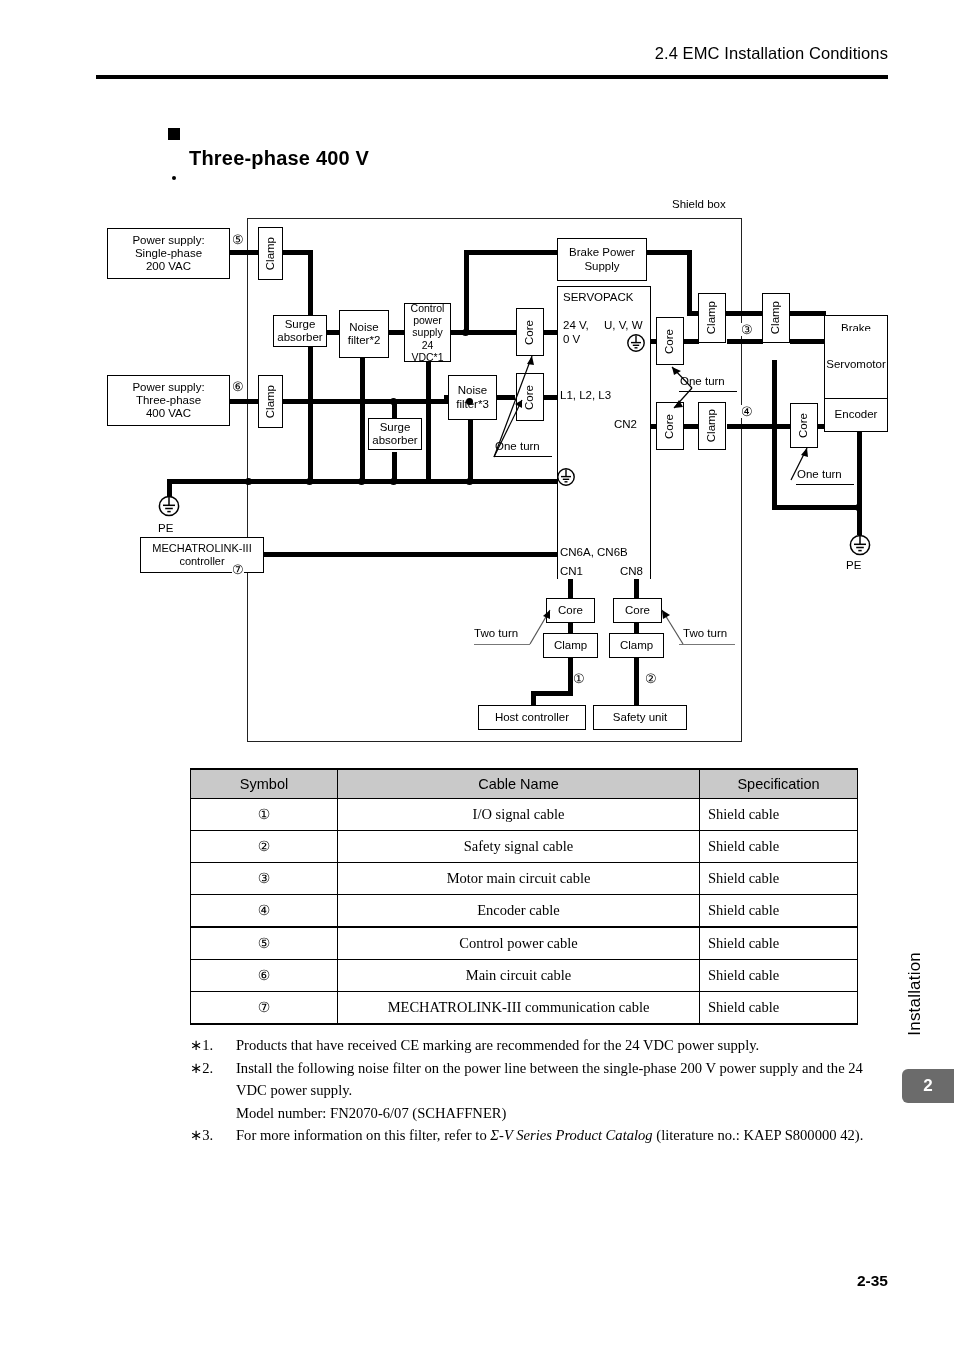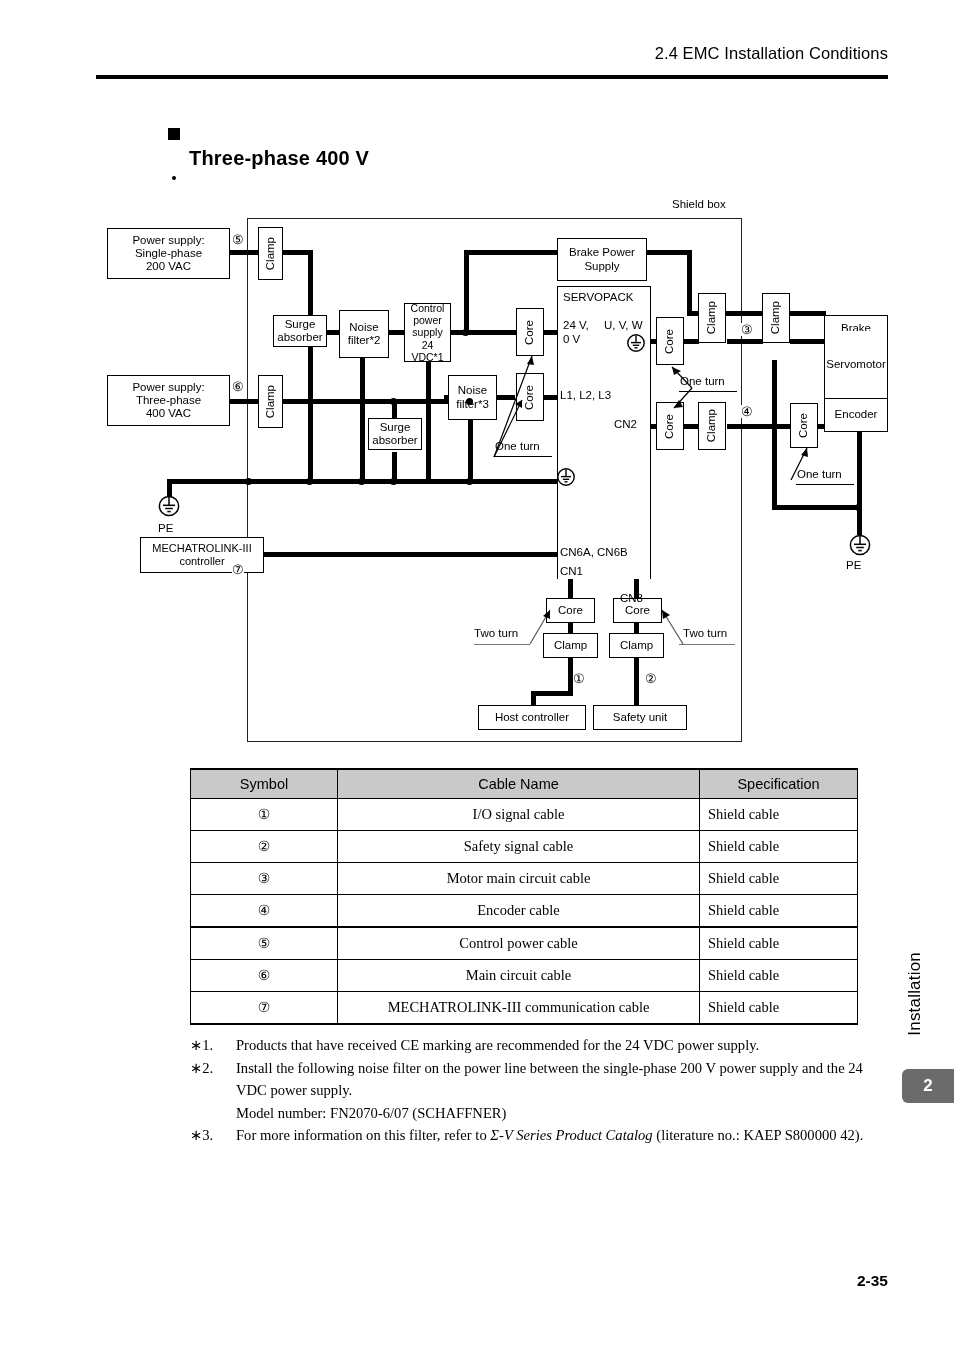--- a/index.html
+++ b/index.html
@@ -306,21 +306,21 @@
     <div class="dl" style="left:563px;top:291px;">SERVOPACK</div>
     <div class="dl" style="left:563px;top:318px;line-height:1.25;">
       <span>24 V,</span><br>
       <span>0 V</span>
     </div>
     <div class="dl" style="left:604px;top:319px;">U, V, W</div>
     <div class="dl" style="left:560px;top:389px;">L1, L2, L3</div>
     <div class="dl" style="left:614px;top:418px;">CN2</div>
     <div class="dl" style="left:560px;top:546px;">CN6A, CN6B</div>
     <div class="dl" style="left:560px;top:565px;">CN1</div>
-    <div class="dl" style="left:620px;top:592px;">CN8</div>
+    <div class="dl" style="left:620px;top:565px;">CN8</div>
 
     <svg class="gnd" style="left:626px;top:333px;" width="20" height="20" viewBox="0 0 20 20">
       <circle cx="10" cy="10" r="8.2" fill="#fff" stroke="#000" stroke-width="1.4"></circle>
       <line x1="10" y1="2.5" x2="10" y2="9.5" stroke="#000" stroke-width="1.4"></line>
       <line x1="5" y1="9.6" x2="15" y2="9.6" stroke="#000" stroke-width="1.4"></line>
       <line x1="6.8" y1="12.3" x2="13.2" y2="12.3" stroke="#000" stroke-width="1.4"></line>
       <line x1="8.5" y1="14.8" x2="11.5" y2="14.8" stroke="#000" stroke-width="1.4"></line>
     </svg>
 
     <svg class="gnd" style="left:556px;top:467px;" width="20" height="20" viewBox="0 0 20 20">

